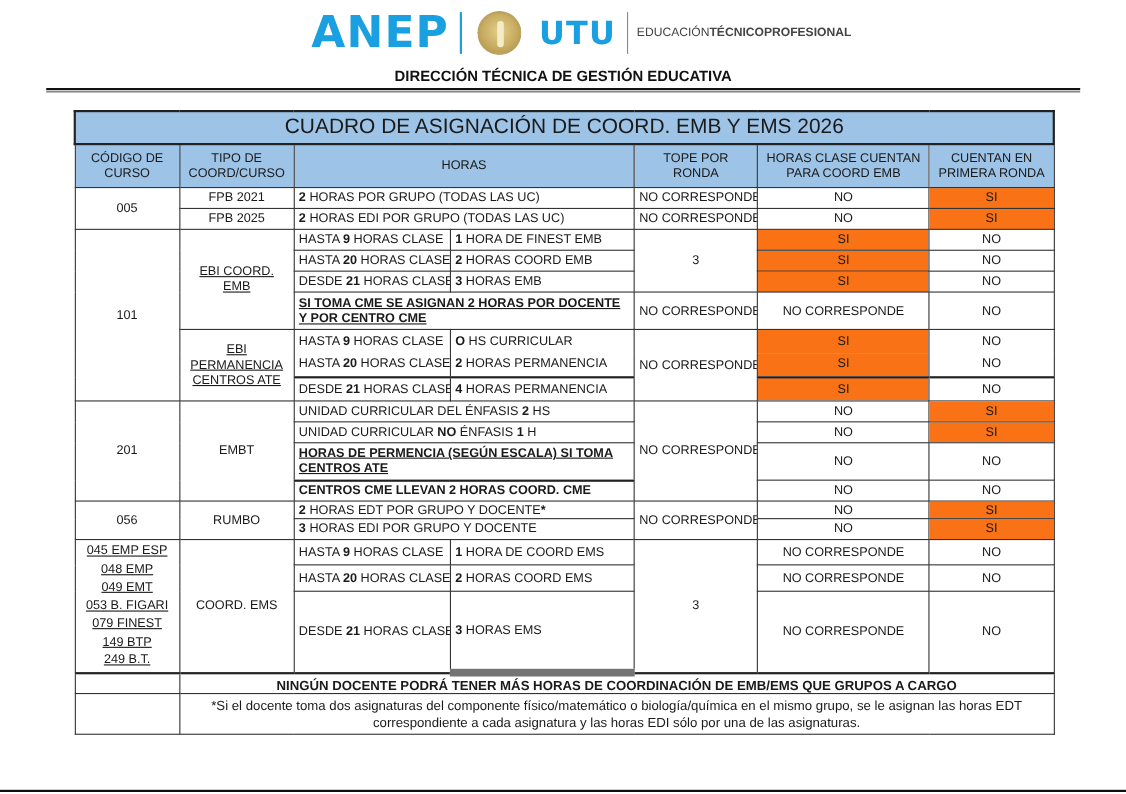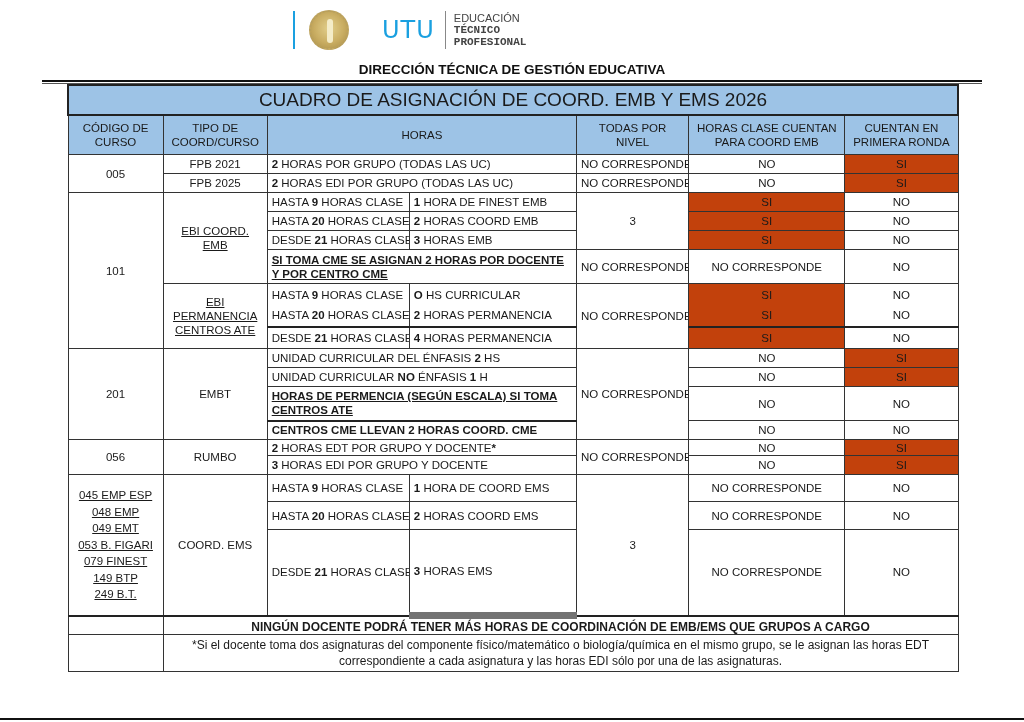--- a/index.html
+++ b/index.html
@@ -2,46 +2,47 @@
 <html><head>
 <meta charset="utf-8">
 <style>
   html, body { margin:0; padding:0; background:#ffffff; }
   body { width:1024px; height:722px; position:relative; overflow:hidden; font-family:"Liberation Sans", sans-serif; color:#1a1a1a; }
   .logo-bar { position:absolute; left:283px; top:6px; height:48px; display:flex; align-items:center; }
   .logo-anep { font-family:"DejaVu Sans", sans-serif; font-weight:bold; font-size:40px; color:#1aa0e0; letter-spacing:1px; line-height:48px; }
   .logo-sep { width:2px; height:38px; background:#1aa0e0; margin:0 10px; }
   .logo-emblem { width:40px; height:40px; border-radius:50%; background:radial-gradient(circle at 50% 45%, #e2cf8c 0%, #c9ad62 55%, #a88c45 100%); border:2px dotted #b8a060; box-sizing:border-box; position:relative; margin:0 4px; }
   .logo-emblem::after { content:""; position:absolute; left:16px; top:7px; width:6px; height:24px; background:#f4ecc8; border-radius:3px; }
-  .logo-utu { font-family:"DejaVu Sans", sans-serif; font-weight:normal; font-size:24px; color:#1aa0e0; letter-spacing:1px; margin-left:29px; line-height:48px; }
+  .logo-utu { font-family:"DejaVu Sans", sans-serif; font-weight:bold; font-size:29px; color:#1aa0e0; letter-spacing:1px; margin-left:12px; line-height:48px; }
   .logo-sep2 { width:1px; height:38px; background:#888; margin:0 8px 0 10px; }
-  .logo-text { display:flex; flex-direction:column; font-size:11px; line-height:12px; color:#444; }
-  .logo-text span:nth-child(2), .logo-text span:nth-child(3){ font-weight:bold;font-family:Liberation Mono, monospace; }
+  .logo-text { display:flex; flex-direction:row; font-size:11px; line-height:12px; color:#444; }
+  .logo-text span:nth-child(2), .logo-text span:nth-child(3){ font-weight:bold; }
   .subtitle { position:absolute; left:0; width:1024px; top:62px; text-align:center; font-weight:bold; font-size:13.5px; color:#111; }
   .rule { position:absolute; left:42px; width:940px; top:80px; height:2px; background:#111; }
   .rule2 { position:absolute; left:42px; width:940px; top:83px; height:1px; background:#555; }
 
-  table.main { position:absolute; left:67px; top:84px; width:892px; border-collapse:collapse; table-layout:fixed; font-size:11.5px; }
+  table.main { position:absolute; left:67px; top:100px; width:892px; border-collapse:collapse; table-layout:fixed; font-size:11.5px; }
   table.main td { border:1px solid #333; padding:0 4px; text-align:center; vertical-align:middle; line-height:14px; overflow:hidden; white-space:nowrap; }
   .title-cell { background:#9dc3e6; font-size:19px; height:28px; border:2px solid #222 !important; }
   .hdr td { background:#9dc3e6; height:38px; white-space:normal !important; }
   .left { text-align:left !important; }
-  .s { background:#c2410c;margin-left:24px; }
+  .s { background:#f97316;margin-left:24px; }
   .thick-top td { border-top:2px solid #222; }
   .b { font-weight:bold; }
   .wrap { white-space:normal !important;text-decoration:underline; }
   .foot td { border:1px solid #ccc; }
   .foot .bold-note { font-weight:bold; font-size:12px; }
   .foot .note { white-space:normal !important; font-size:12px; line-height:16px; padding:2px 6px; }
   .bottom-line { position:absolute; left:0; top:718px; width:1024px; height:2px; background:#111; }
 </style>
 </head>
 <body>
 
 <div class="logo-bar">
+  <span class="logo-anep">ANEP</span>
   <span class="logo-sep"></span>
   <span class="logo-emblem"></span>
   <span class="logo-utu">UTU</span>
   <span class="logo-sep2"></span>
   <span class="logo-text">
     <span>EDUCACIÓN</span>
     <span>TÉCNICO</span>
     <span>PROFESIONAL</span>
   </span>
 </div>
@@ -60,21 +61,21 @@
       <col style="width:113px">
   </colgroup>
   <tbody>
       <tr>
     <td colspan="7" class="title-cell">CUADRO DE ASIGNACIÓN DE COORD. EMB Y EMS 2026</td>
   </tr>
   <tr class="hdr">
     <td>CÓDIGO DE CURSO</td>
     <td>TIPO DE COORD/CURSO</td>
     <td colspan="2">HORAS</td>
-    <td>TODAS POR NIVEL</td>
+    <td>TOPE POR RONDA</td>
     <td>HORAS CLASE CUENTAN PARA COORD EMB</td>
     <td>CUENTAN EN PRIMERA RONDA</td>
   </tr>
 
   <tr style="height:19px">
     <td rowspan="2">005</td>
     <td>FPB 2021</td>
     <td colspan="2" class="left"><b>2</b><span> HORAS POR GRUPO (TODAS LAS UC)</span></td>
     <td>NO CORRESPONDE</td>
     <td>NO</td>
@@ -168,21 +169,21 @@
     <td>NO</td>
     <td class="s">SI</td>
   </tr>
   <tr style="height:19px">
     <td colspan="2" class="left"><b>3</b><span> HORAS EDI POR GRUPO Y DOCENTE</span></td>
     <td>NO</td>
     <td class="s">SI</td>
   </tr>
 
   <tr class="thick-top" style="height:22px">
-    <td rowspan="3" class="wrap" style="line-height:16.5px; padding:12px 2px; border-bottom:2px solid #222">
+    <td rowspan="3" class="wrap" style="line-height:16.5px; padding:2px 2px; border-bottom:2px solid #222">
       <div>045 EMP ESP</div>
       <div>048 EMP</div>
       <div>049 EMT</div>
       <div>053 B. FIGARI</div>
       <div>079 FINEST</div>
       <div>149 BTP</div>
       <div>249 B.T.</div>
     </td>
     <td rowspan="3" style="border-bottom:2px solid #222">COORD. EMS</td>
     <td class="left"><span>HASTA </span><b>9</b><span> HORAS CLASE</span></td>

